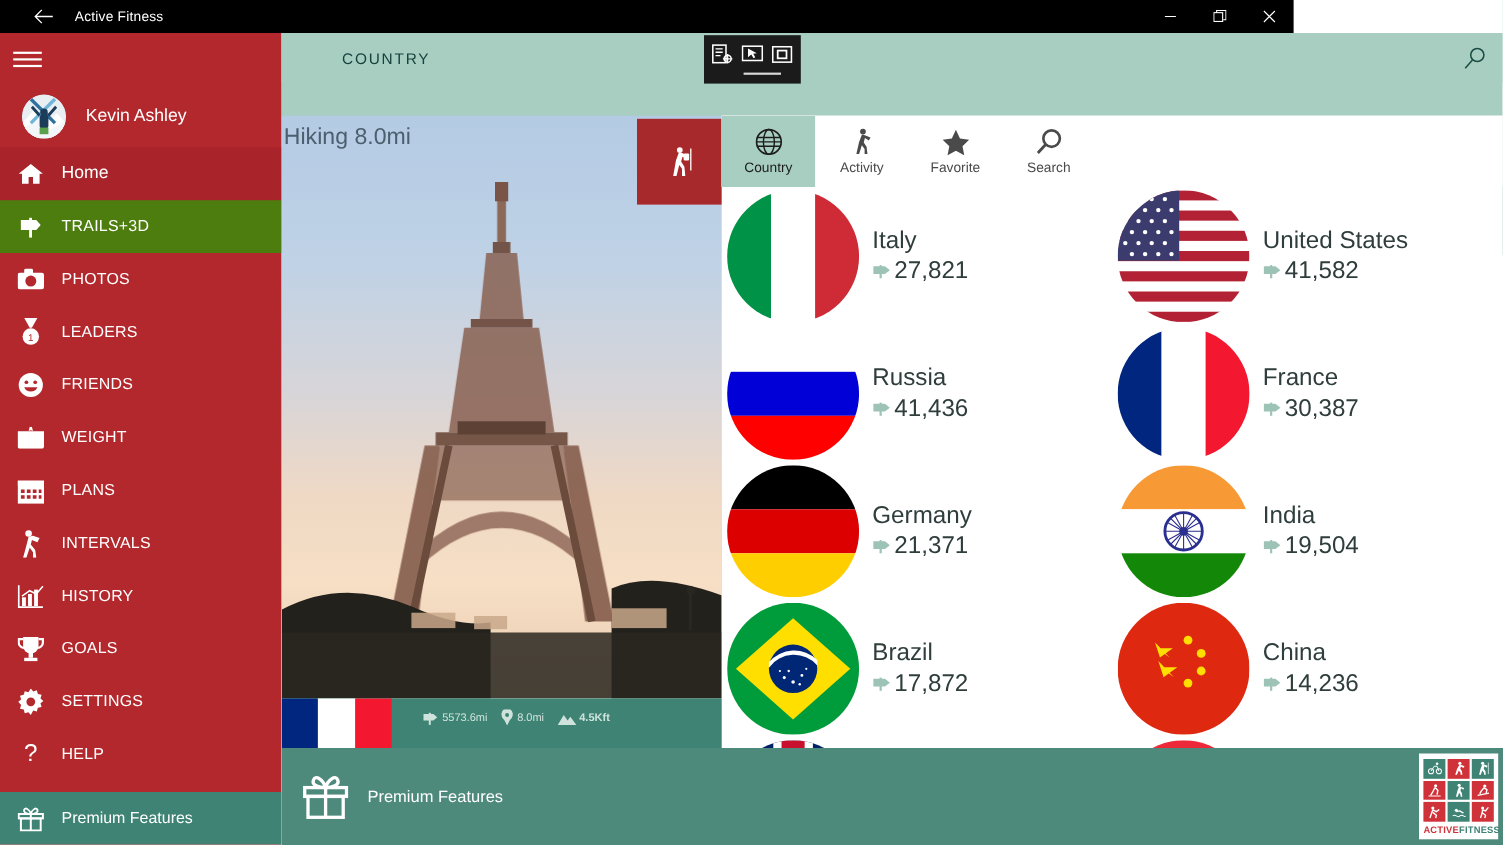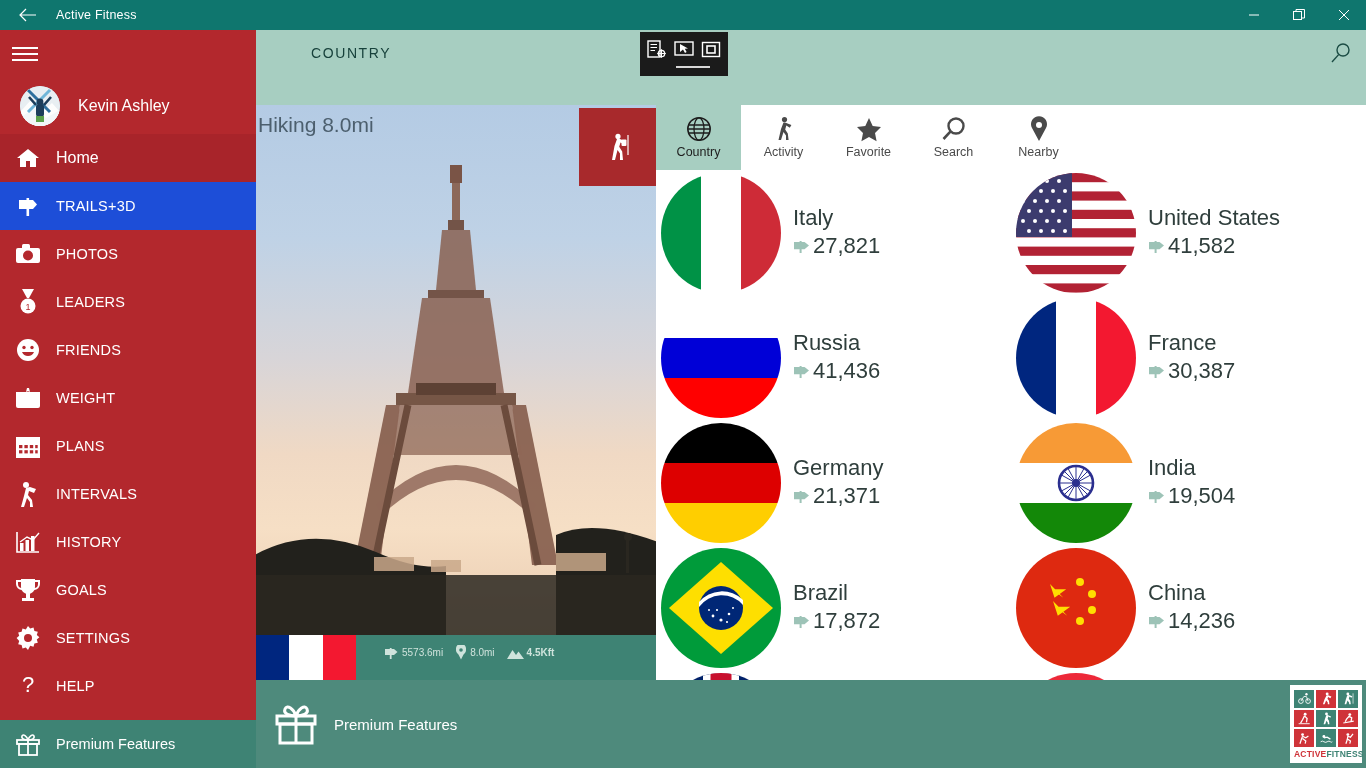--- a/index.html
+++ b/index.html
@@ -1,22 +1,22 @@
 <!DOCTYPE html>
 <html><head>
 <meta charset="utf-8">
 <style>
   * { box-sizing: border-box; margin:0; padding:0; }
   html,body { width:1366px; height:768px; overflow:hidden; background:#fff;
     font-family:"Liberation Sans", sans-serif; }
   #app { position:relative; width:1366px; height:768px; }
 
   
-  .titlebar { position:absolute; left:0; top:0; width:1366px; height:30px;
-     background:#0f766e; display:flex; align-items:center; }
+  .titlebar { position:absolute; left:0; top:0; width:1176px; height:30px;
+     background:#000000; display:flex; align-items:center;padding-left:12px; }
   .tb-back { width:56px; height:30px; display:flex; align-items:center; justify-content:center;
      color:#fff; font-size:17px; line-height:1; }
   .tb-title { color:#fff; font-size:12.5px; letter-spacing:.2px; }
   .tb-spacer { flex:1; }
   .tb-btn { width:45px; height:30px; display:flex; align-items:center; justify-content:center;
      color:#fff; }
   .tb-btn svg { display:block; }
 
   
   .sidebar { position:absolute; left:0; top:30px; width:256px; height:738px;
@@ -26,21 +26,21 @@
   .hamburger .bars i { display:block; height:2px; background:#fff; margin:4px 0; border-radius:0; }
   .profile { height:56px; display:flex; align-items:center; padding-left:18px; }
   .avatar { width:40px; height:40px; border-radius:50%; overflow:hidden; flex:0 0 40px;
      margin-left:2px; position:relative; background:#cfe0ea; }
   .profile-name { color:#fff; font-size:16px; margin-left:18px; }
   .nav-item { height:48px; display:flex; align-items:center; cursor:default; }
   .nav-item .ic { width:56px; display:flex; align-items:center; justify-content:center; color:#fff; }
   .nav-item .lb { color:#fff; font-size:14.5px; letter-spacing:.2px; }
   .nav-item.home { background:#a8242a; }
   .nav-item.home .lb { font-size:16px; letter-spacing:0; }
-  .nav-item.active { background:#1d4ed8;text-align:right; }
+  .nav-item.active { background:#4d7c0f;text-align:right; }
   .premium-side { position:absolute; left:0; bottom:0; width:256px; height:48px;
      background:#3e8374; display:flex; align-items:center; }
   .premium-side .ic { width:56px; display:flex; align-items:center; justify-content:center; color:#fff; }
   .premium-side .lb { color:#fff; font-size:14.5px; }
 
   
   .main { position:absolute; left:256px; top:30px; width:1110px; height:738px; background:#a7cec1; }
   .main-header { position:relative; height:45px; background:#a7cec1; display:flex; align-items:center; }
   .main-header .ht { font-size:14px; letter-spacing:1.6px; color:#17413b; margin-left:55px; font-weight:400;}
   .search-ic { position:absolute; right:8px; top:7px; width:34px; height:32px;
@@ -461,27 +461,20 @@
             </svg>
           <div class="tlb">Favorite</div>
         </div>
         <div class="tab">
           <svg width="26" height="26" viewBox="0 0 26 26">
             <circle cx="15" cy="10" r="7.5" stroke="#4a4a4a" stroke-width="2.4" fill="none"></circle>
             <path d="M9.6 15.4 L2.5 23" stroke="#4a4a4a" stroke-width="2.6"></path>
             </svg>
           <div class="tlb">Search</div>
         </div>
-        <div class="tab">
-          <svg width="22" height="26" viewBox="0 0 22 26">
-            <path d="M11 25 L4 12 A8 8 0 1 1 18 12 Z" fill="#4a4a4a"></path>
-            <circle cx="11" cy="9" r="3" fill="#fff"></circle>
-            </svg>
-          <div class="tlb">Nearby</div>
-        </div>
       </div>
 
       <div class="grid">
 
         <div class="row">
           <div class="cell">
             <div class="flagwrap">
               <div class="v3">
                   <i style="background:#009246"></i>
                   <i style="background:#fff"></i>

